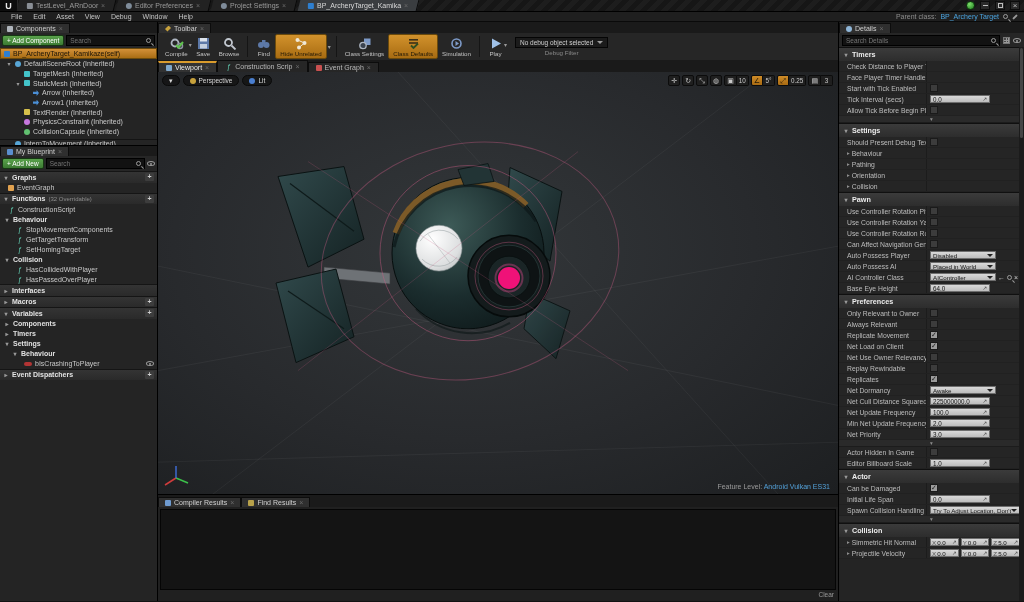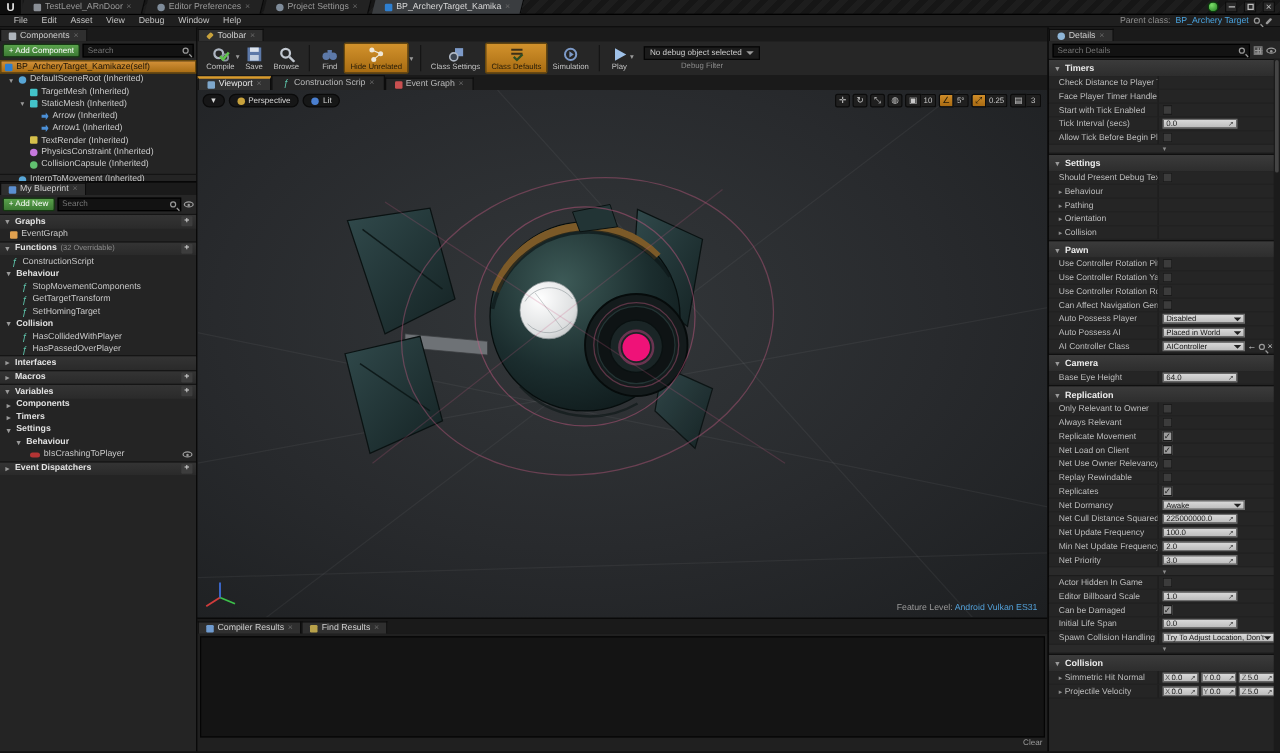--- a/index.html
+++ b/index.html
@@ -854,38 +854,34 @@
           <div class="d-ctl">
             <span class="dd">
               <span class="dd-val">AIController</span>
               <span class="dd-caret"></span>
             </span>
             <span class="mini-ico">←</span>
             <span class="mag-icon"></span>
             <span class="mini-ico">×</span>
           </div>
         </div>
-        <div class="d-head">
-          <span class="disc">▾</span>
-          <span>Camera</span>
-        </div>
         <div class="d-row">
           <div class="d-label">
             <span class="d-ltext">Base Eye Height</span>
           </div>
           <div class="d-ctl">
             <span class="spin">
               <span class="spin-val">64.0</span>
               <span class="spin-arrow">↗</span>
             </span>
           </div>
         </div>
         <div class="d-head">
           <span class="disc">▾</span>
-          <span>Replication</span>
+          <span>Preferences</span>
         </div>
         <div class="d-row">
           <div class="d-label">
             <span class="d-ltext">Only Relevant to Owner</span>
           </div>
           <div class="d-ctl">
             <span class="chk"></span>
           </div>
         </div>
         <div class="d-row">
@@ -1006,20 +1002,24 @@
           <div class="d-label">
             <span class="d-ltext">Editor Billboard Scale</span>
           </div>
           <div class="d-ctl">
             <span class="spin">
               <span class="spin-val">1.0</span>
               <span class="spin-arrow">↗</span>
             </span>
           </div>
         </div>
+        <div class="d-head">
+          <span class="disc">▾</span>
+          <span>Actor</span>
+        </div>
         <div class="d-row">
           <div class="d-label">
             <span class="d-ltext">Can be Damaged</span>
           </div>
           <div class="d-ctl">
             <span class="chk on">✓</span>
           </div>
         </div>
         <div class="d-row">
           <div class="d-label">

